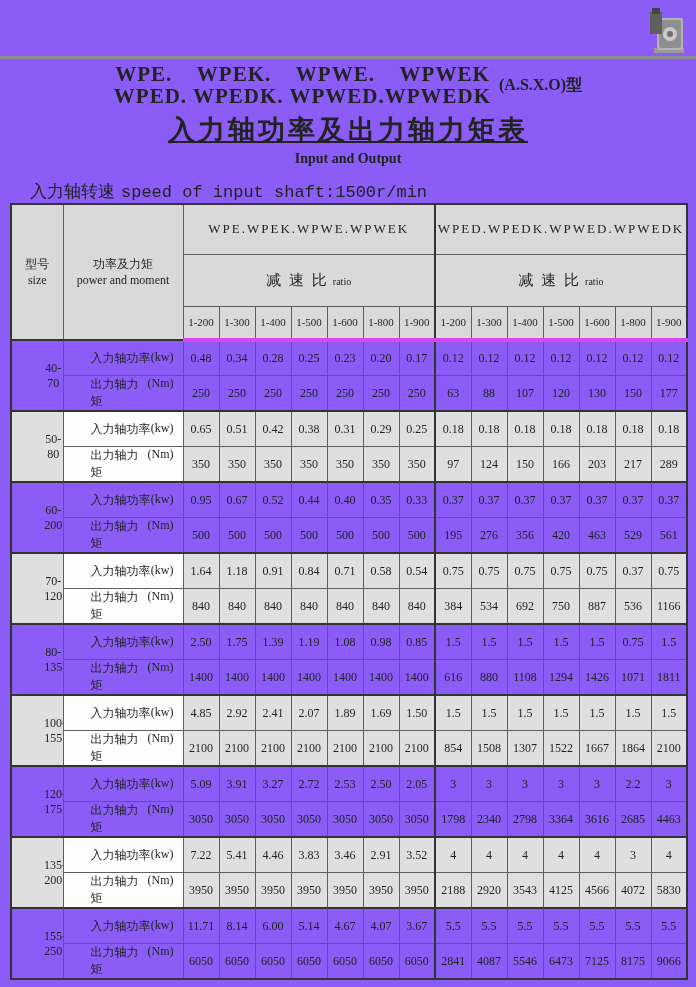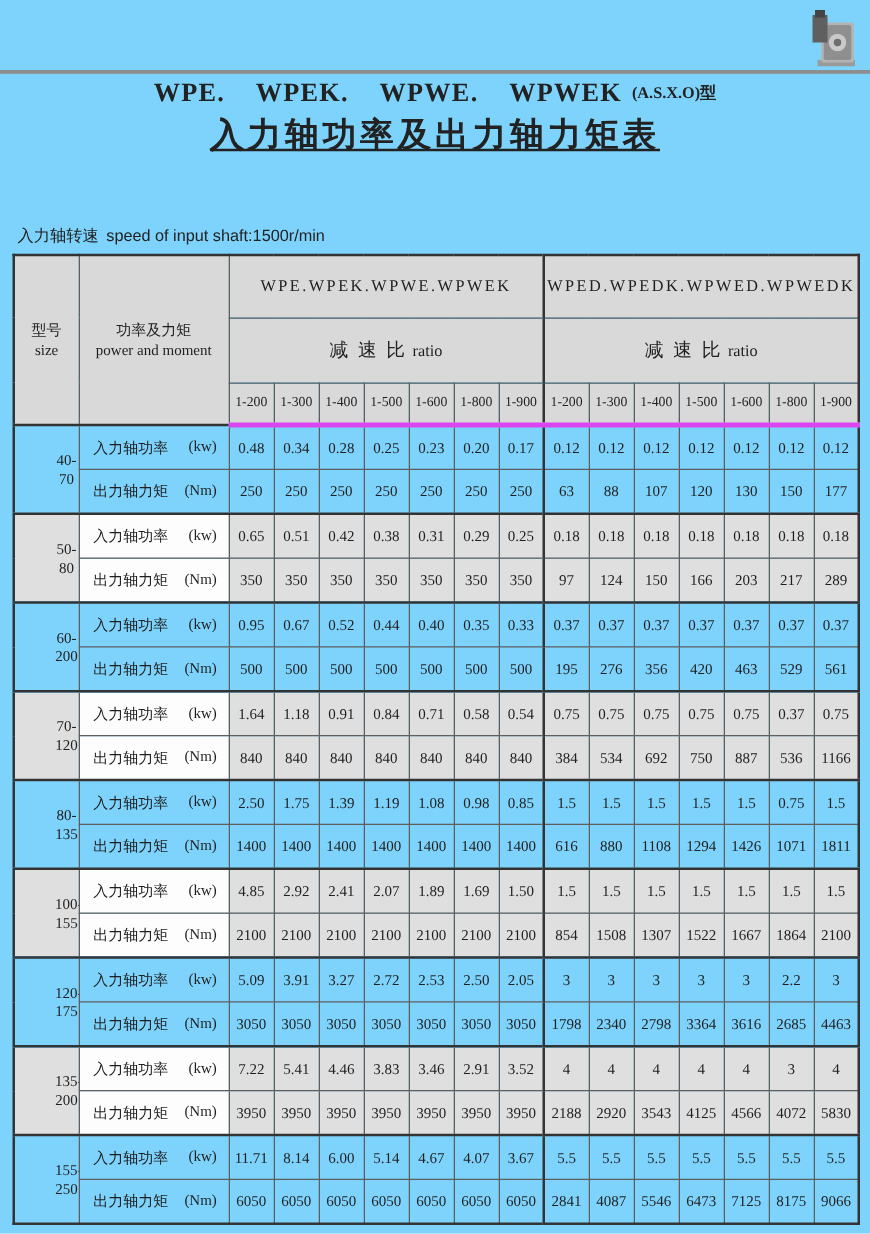--- a/index.html
+++ b/index.html
@@ -1,36 +1,36 @@
 <!DOCTYPE html>
 <html><head>
 <meta charset="utf-8">
 <style>
   html,body { margin:0; padding:0; background:#ffffff; }
   .page {
-    position:relative; width:696px; height:987px; background:#7dd3fc;
+    position:relative; width:696px; height:987px; background:#8b5cf6;
     font-family:"Liberation Serif", serif; color:#222; overflow:hidden;
   }
 
   
   .photo { position:absolute; top:4px; right:6px; width:46px; height:52px; }
 
   
   .toprule { position:absolute; top:56px; left:0; width:696px; height:3px; background:#8d8d8d; }
 
   
   .titles { position:absolute; top:63px; left:0; width:696px; text-align:center; }
   .model-row { display:flex; justify-content:center; align-items:center; gap:8px; }
   .model-lines { text-align:center; }
   .model-line { font-weight:bold; font-size:21px; line-height:22px; white-space:pre; letter-spacing:1px; }
-  .type-suffix { font-weight:bold; font-size:13px; white-space:nowrap; }
+  .type-suffix { font-weight:bold; font-size:16px; white-space:nowrap; }
   .title-cn { font-weight:bold; font-size:27px; letter-spacing:3px; margin-top:5px; font-family:"Liberation Serif", serif;text-decoration:underline; }
   .title-en { font-weight:bold; font-size:14px; margin-top:3px; }
 
-  .speed-note { position:absolute; top:180px; left:14px; font-size:13px; font-family:Liberation Sans, sans-serif; }
+  .speed-note { position:absolute; top:180px; left:30px; font-size:17px; font-family:Liberation Mono, monospace; }
   .speed-note .cn { margin-right:6px; }
 
   
   .tblwrap { position:absolute; top:203px; left:10px; }
   table { border-collapse:collapse; table-layout:fixed; width:678px; border:2px solid #333; }
   td {
     border:1px solid #5e5e5e; text-align:center; vertical-align:middle;
     font-size:12px; padding:0; overflow:hidden; color:#1f1f1f;
   }
   thead td { background:#d9d9d9;margin-top:15px; }
@@ -40,31 +40,31 @@
   tbody tr { height:35.5px; }
 
   .col-size  { width:52px; }
   .col-label { width:120px; }
   .col-r     { width:36px; }
 
   .hdr-2line span { display:block; line-height:16px; }
 
   .group-hdr { font-size:13px; letter-spacing:2px; font-family:"Liberation Serif", serif; }
   .ratio-hdr { font-size:15px; letter-spacing:2px; }
-  .ratio-hdr .en { font-size:13px; letter-spacing:0; margin-left:4px; }
+  .ratio-hdr .en { font-size:10px; letter-spacing:0; margin-left:4px; }
   .ratio-cell { font-size:11px; }
 
   .gdiv { border-left:2px solid #333 !important; }
   tr.gstart td { border-top:2px solid #333; }
   thead tr.hr3 td { border-bottom:4px solid #d946ef; }
 
   tr.shade td { background:#dfdfdf; }
   tr.shade td.label { background:#fdfdfd; }
 
-  td.label { text-align:left; }
+  td.label { text-align:left;padding-left:16px; }
   td.label .inner { display:flex; justify-content:space-between; padding:0 9px 0 11px; }
   td.label .cn { font-size:12px; }
   td.label .unit { font-size:12px; font-family:"Liberation Serif", serif; }
 
   td.size { font-size:12px;padding-left:32px; }
   td.data { font-size:12px; font-family:"Liberation Serif", serif; }
 </style>
 </head>
 <body>
 
@@ -79,24 +79,26 @@
     <rect x="6" y="8" width="12" height="22" fill="#5f5f5f"></rect>
     <rect x="8" y="4" width="8" height="6" fill="#444444"></rect>
   </svg>
 
   <div class="toprule"></div>
 
   <div class="titles">
     <div class="model-row">
       <div class="model-lines">
         <div class="model-line">WPE.    WPEK.    WPWE.    WPWEK</div>
+        <div class="model-line">WPED. WPEDK. WPWED.WPWEDK</div>
       </div>
       <div class="type-suffix">(A.S.X.O)型</div>
     </div>
     <div class="title-cn">入力轴功率及出力轴力矩表</div>
+    <div class="title-en">Input and Output</div>
   </div>
 
   <div class="speed-note">
     <span class="cn">入力轴转速</span><span class="en">speed of input shaft:1500r/min</span>
   </div>
 
   <div class="tblwrap">
     <table>
       <colgroup>
         <col class="col-size">

